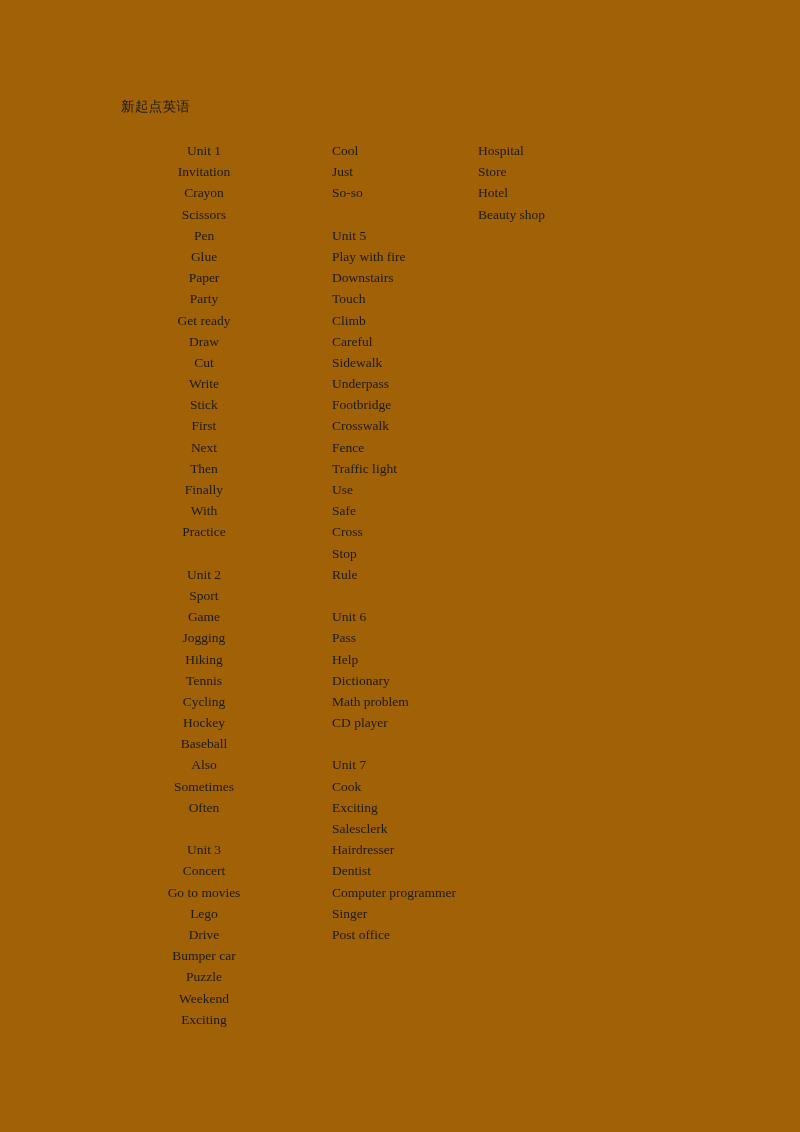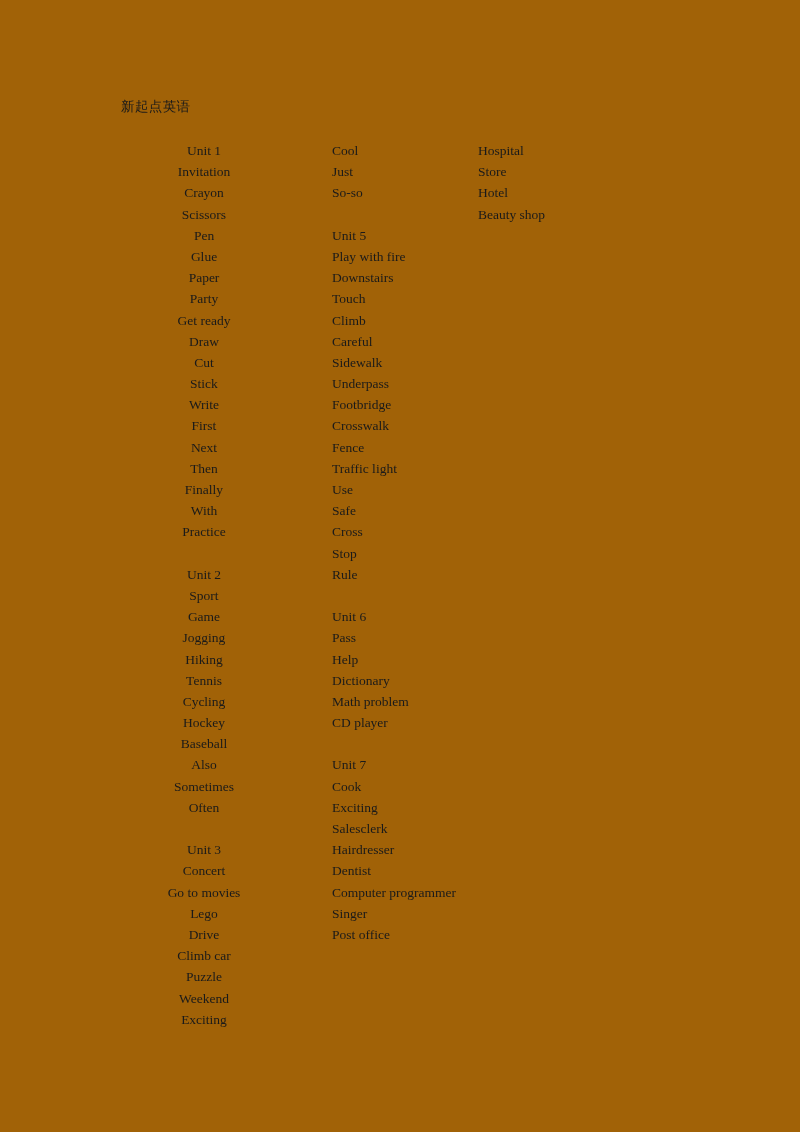--- a/index.html
+++ b/index.html
@@ -77,22 +77,22 @@
         <div class="row">Invitation</div>
         <div class="row">Crayon</div>
         <div class="row">Scissors</div>
         <div class="row">Pen</div>
         <div class="row">Glue</div>
         <div class="row">Paper</div>
         <div class="row">Party</div>
         <div class="row">Get ready</div>
         <div class="row">Draw</div>
         <div class="row">Cut</div>
+        <div class="row">Write</div>
         <div class="row">Stick</div>
-        <div class="row">Write</div>
         <div class="row">First</div>
         <div class="row">Next</div>
         <div class="row">Then</div>
         <div class="row">Finally</div>
         <div class="row">With</div>
         <div class="row">Practice</div>
         <div class="row blank">&nbsp;</div>
         <div class="row unit">Unit 2</div>
         <div class="row">Sport</div>
         <div class="row">Game</div>
@@ -104,21 +104,21 @@
         <div class="row">Baseball</div>
         <div class="row">Also</div>
         <div class="row">Sometimes</div>
         <div class="row">Often</div>
         <div class="row blank">&nbsp;</div>
         <div class="row unit">Unit 3</div>
         <div class="row">Concert</div>
         <div class="row">Go to movies</div>
         <div class="row">Lego</div>
         <div class="row">Drive</div>
-        <div class="row">Climb car</div>
+        <div class="row">Bumper car</div>
         <div class="row">Puzzle</div>
         <div class="row">Weekend</div>
         <div class="row">Exciting</div>
       </div>
     <div class="col col-2">
         <div class="row">Cool</div>
         <div class="row">Just</div>
         <div class="row">So-so</div>
         <div class="row blank">&nbsp;</div>
         <div class="row unit">Unit 5</div>

